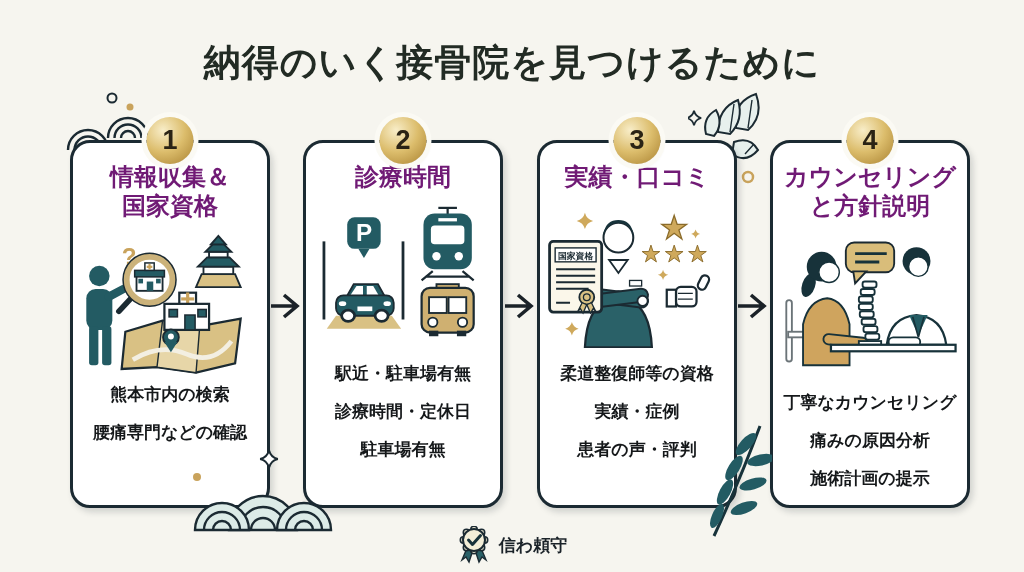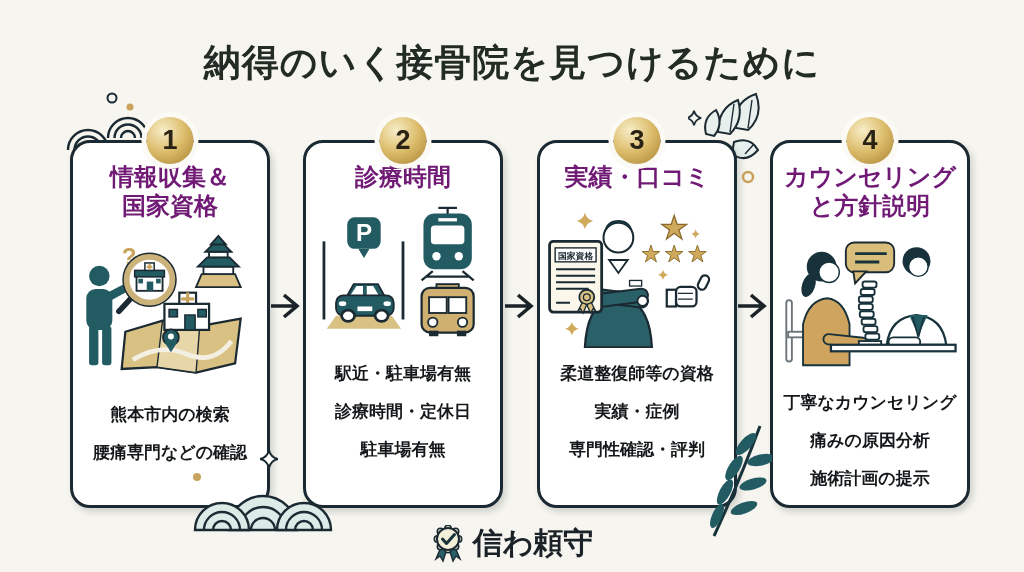--- a/index.html
+++ b/index.html
@@ -19,21 +19,21 @@
          font-size:27px;font-weight:800;color:#2a2315;z-index:3;}
   .heading{text-align:center;font-size:24px;font-weight:800;color:#701a75;line-height:1.2;}
   .illus{margin-top:6px;}
   .bullets{margin-top:14px;display:flex;flex-direction:column;gap:15px;align-items:center;}
   .bullet{font-size:17px;font-weight:700;color:#15181a;white-space:nowrap;}
   .arrow{position:absolute;z-index:1;}
   .deco{position:absolute;}
   .deco.back{z-index:0;} .deco.front{z-index:2;}
   .footer{position:absolute;left:0;bottom:8px;width:100%;display:flex;
           align-items:center;justify-content:center;gap:8px;}
-  .footer-brand{font-size:30px;font-weight:800;color:#1a2228;}
+  .footer-brand{font-size:17px;font-weight:800;color:#1a2228;}
 </style>
 </head>
 <body>
 
 <div class="stage">
 
   <svg width="0" height="0" style="position:absolute">
     <defs>
       <path id="st5" d="M0,-10 L2.25,-3.1 9.5,-3.1 3.6,1.2 5.9,8.1 0,3.8 -5.9,8.1 -3.6,1.2 -9.5,-3.1 -2.25,-3.1 Z"></path>
       <path id="sp4" d="M0,-8 Q1.6,-1.6 8,0 Q1.6,1.6 0,8 Q-1.6,1.6 -8,0 Q-1.6,-1.6 0,-8 Z"></path>
@@ -129,21 +129,21 @@
         <rect x="64" y="52" width="28" height="16" fill="#fff" stroke="#1b2a32" stroke-width="2"></rect>
         <rect x="62" y="46" width="32" height="7" fill="#235b63" stroke="#1b2a32" stroke-width="1.6"></rect>
         <rect x="73" y="38" width="10" height="8" fill="#fff" stroke="#1b2a32" stroke-width="1.6"></rect>
         <rect x="75" y="41" width="6" height="2.4" fill="#c9a35c"></rect>
         <rect x="76.8" y="39.2" width="2.4" height="6" fill="#c9a35c"></rect>
         <rect x="75" y="58" width="7" height="10" fill="#235b63"></rect>
         <rect x="66" y="55" width="5" height="5" fill="#235b63"></rect>
         <rect x="85" y="55" width="5" height="5" fill="#235b63"></rect>
       </g>
     </svg>
-    <div class="bullets" style="margin-top:26px">
+    <div class="bullets" style="margin-top:6px">
       <div class="bullet">熊本市内の検索</div>
       <div class="bullet">腰痛専門などの確認</div>
     </div>
   </div>
 
   <div class="card" style="left:303px">
     <div class="badge">
         <span>2</span>
       </div>
     <div class="heading">
@@ -250,21 +250,21 @@
       <g fill="#cfa95c">
         <use href="#sp4" transform="translate(44,24) scale(1.1)"></use>
         <use href="#sp4" transform="translate(163,38) scale(0.6)"></use>
         <use href="#sp4" transform="translate(128,82) scale(0.7)"></use>
         <use href="#sp4" transform="translate(30,140) scale(0.9)"></use>
       </g>
     </svg>
     <div class="bullets">
       <div class="bullet">柔道整復師等の資格</div>
       <div class="bullet">実績・症例</div>
-      <div class="bullet">専門性確認・評判</div>
+      <div class="bullet">患者の声・評判</div>
     </div>
   </div>
 
   <div class="card" style="left:770px">
     <div class="badge">
         <span>4</span>
       </div>
     <div class="heading">
       <div>カウンセリング</div>
       <div>と方針説明</div>

